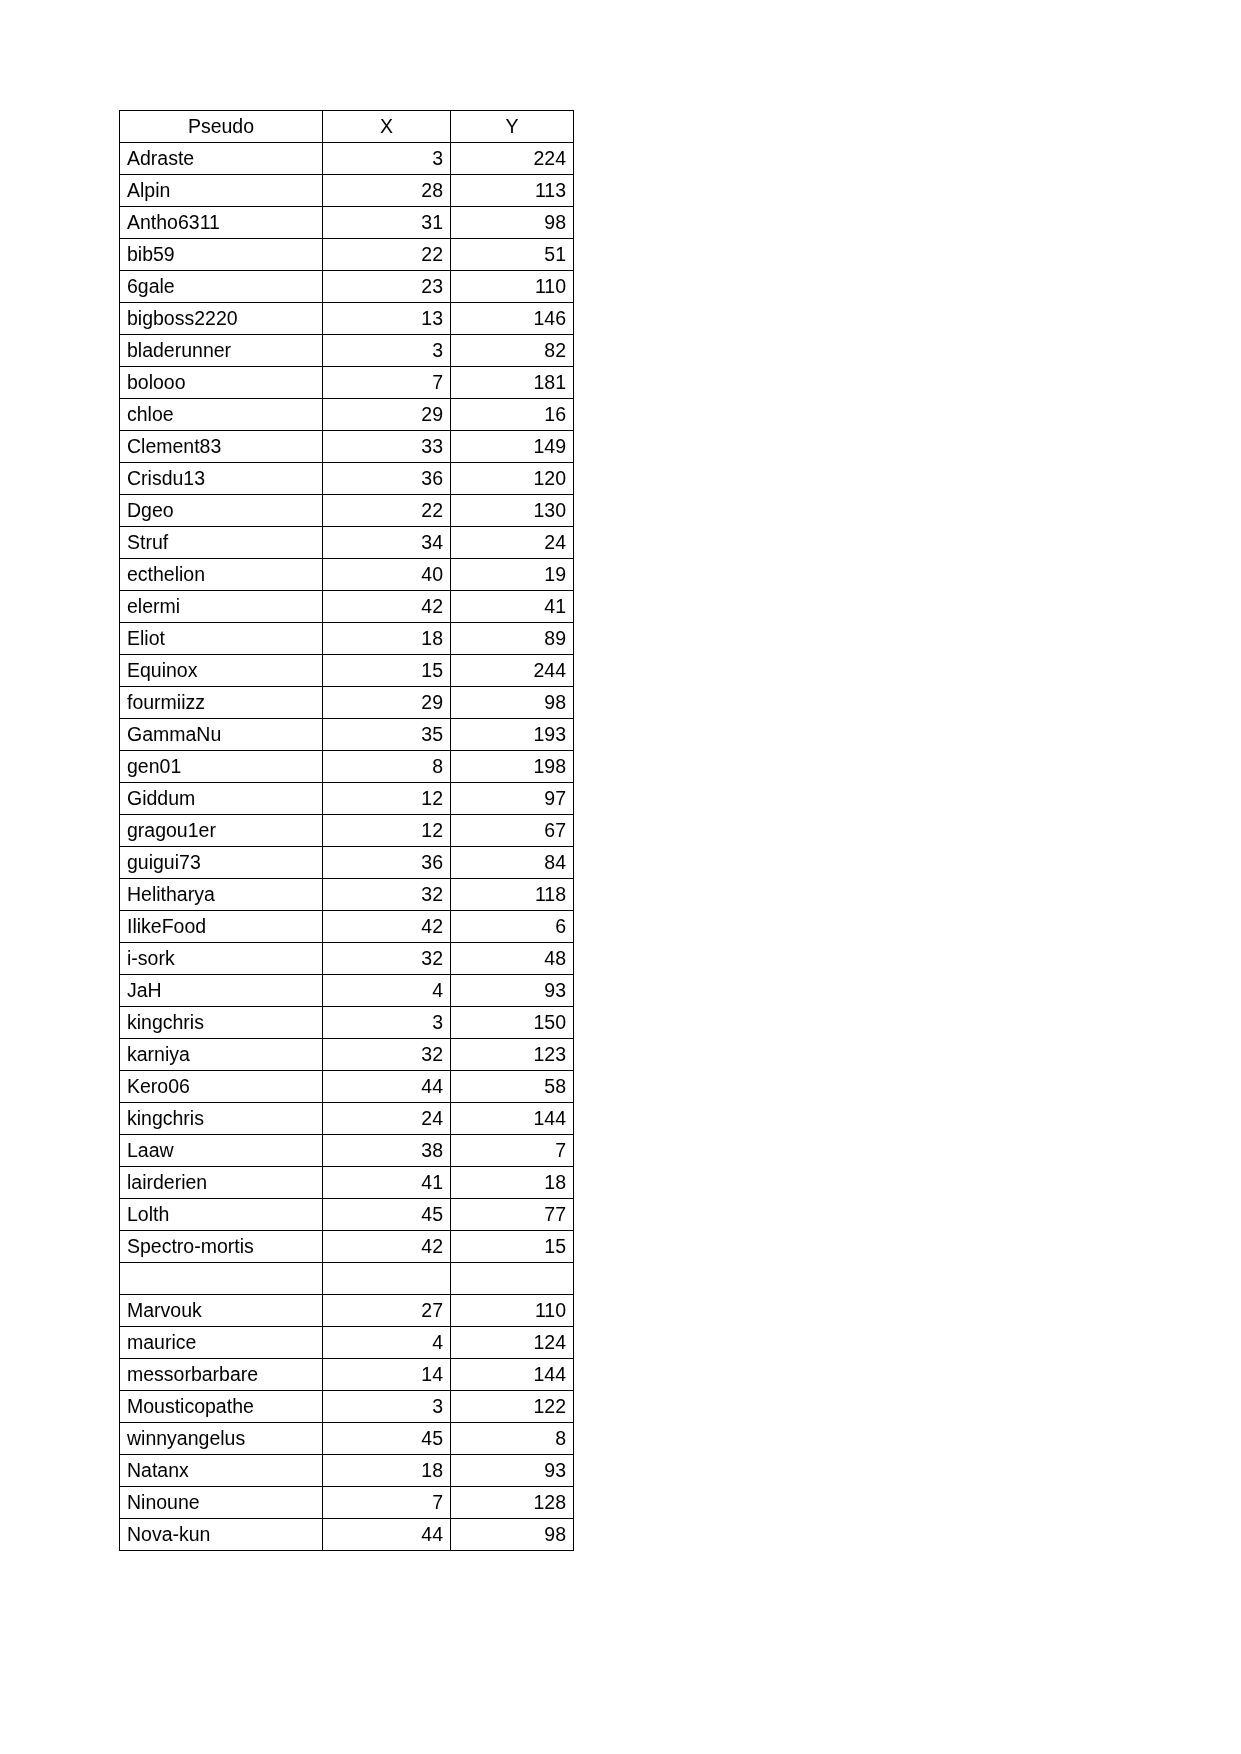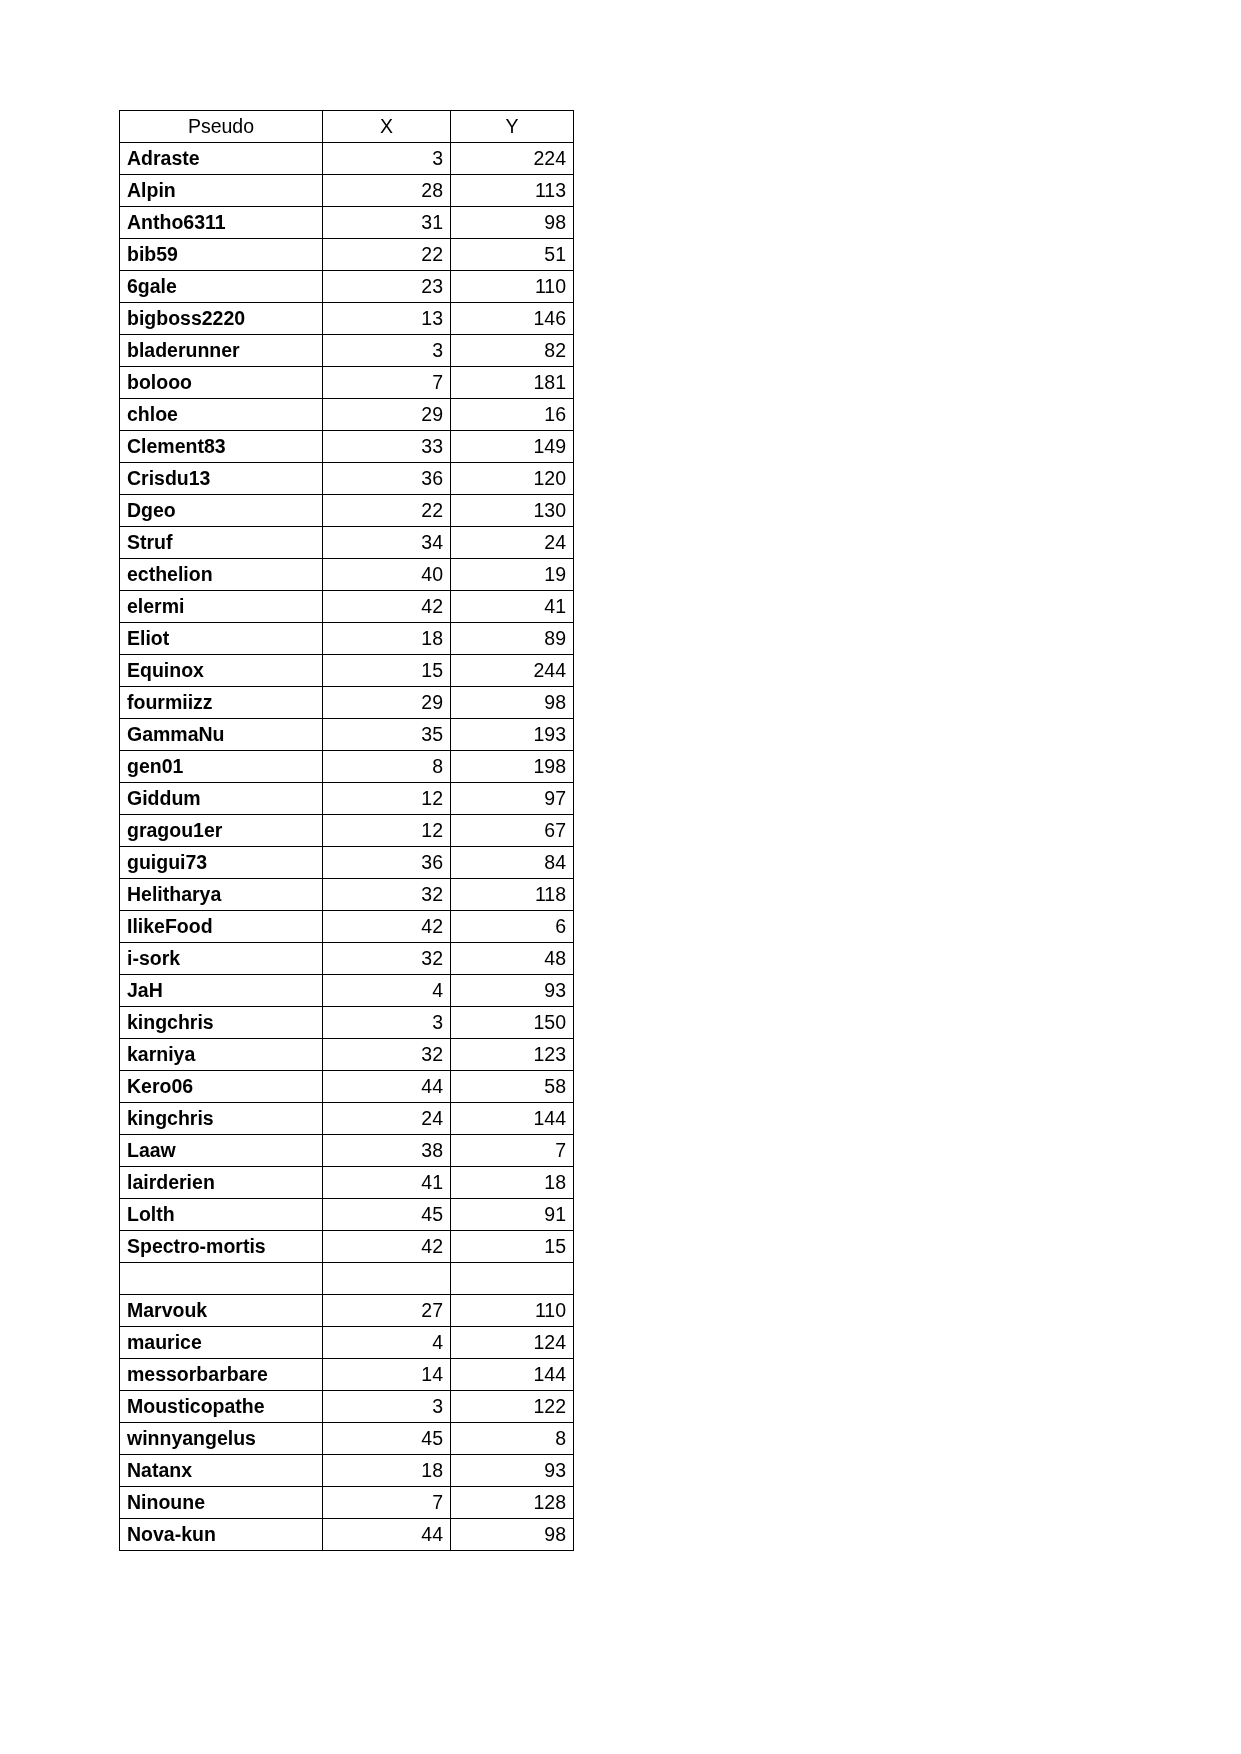--- a/index.html
+++ b/index.html
@@ -44,21 +44,20 @@
     font-weight: normal;
     vertical-align: middle;
     white-space: nowrap;
     overflow: hidden;
   }
   table.data th {
     text-align: center;
   }
   table.data td.name {
     text-align: left;
-    font-weight: bold;
   }
   table.data td.num {
     text-align: right;
   }
   table.data tr.blank td {
     height: 31px;
   }
 </style>
 </head>
 <body>
@@ -240,21 +239,21 @@
             <td class="num">7</td>
           </tr>
           <tr>
             <td class="name">lairderien</td>
             <td class="num">41</td>
             <td class="num">18</td>
           </tr>
           <tr>
             <td class="name">Lolth</td>
             <td class="num">45</td>
-            <td class="num">91</td>
+            <td class="num">77</td>
           </tr>
           <tr>
             <td class="name">Spectro-mortis</td>
             <td class="num">42</td>
             <td class="num">15</td>
           </tr>
           <tr class="blank">
             <td class="name"></td>
             <td class="num"></td>
             <td class="num"></td>

